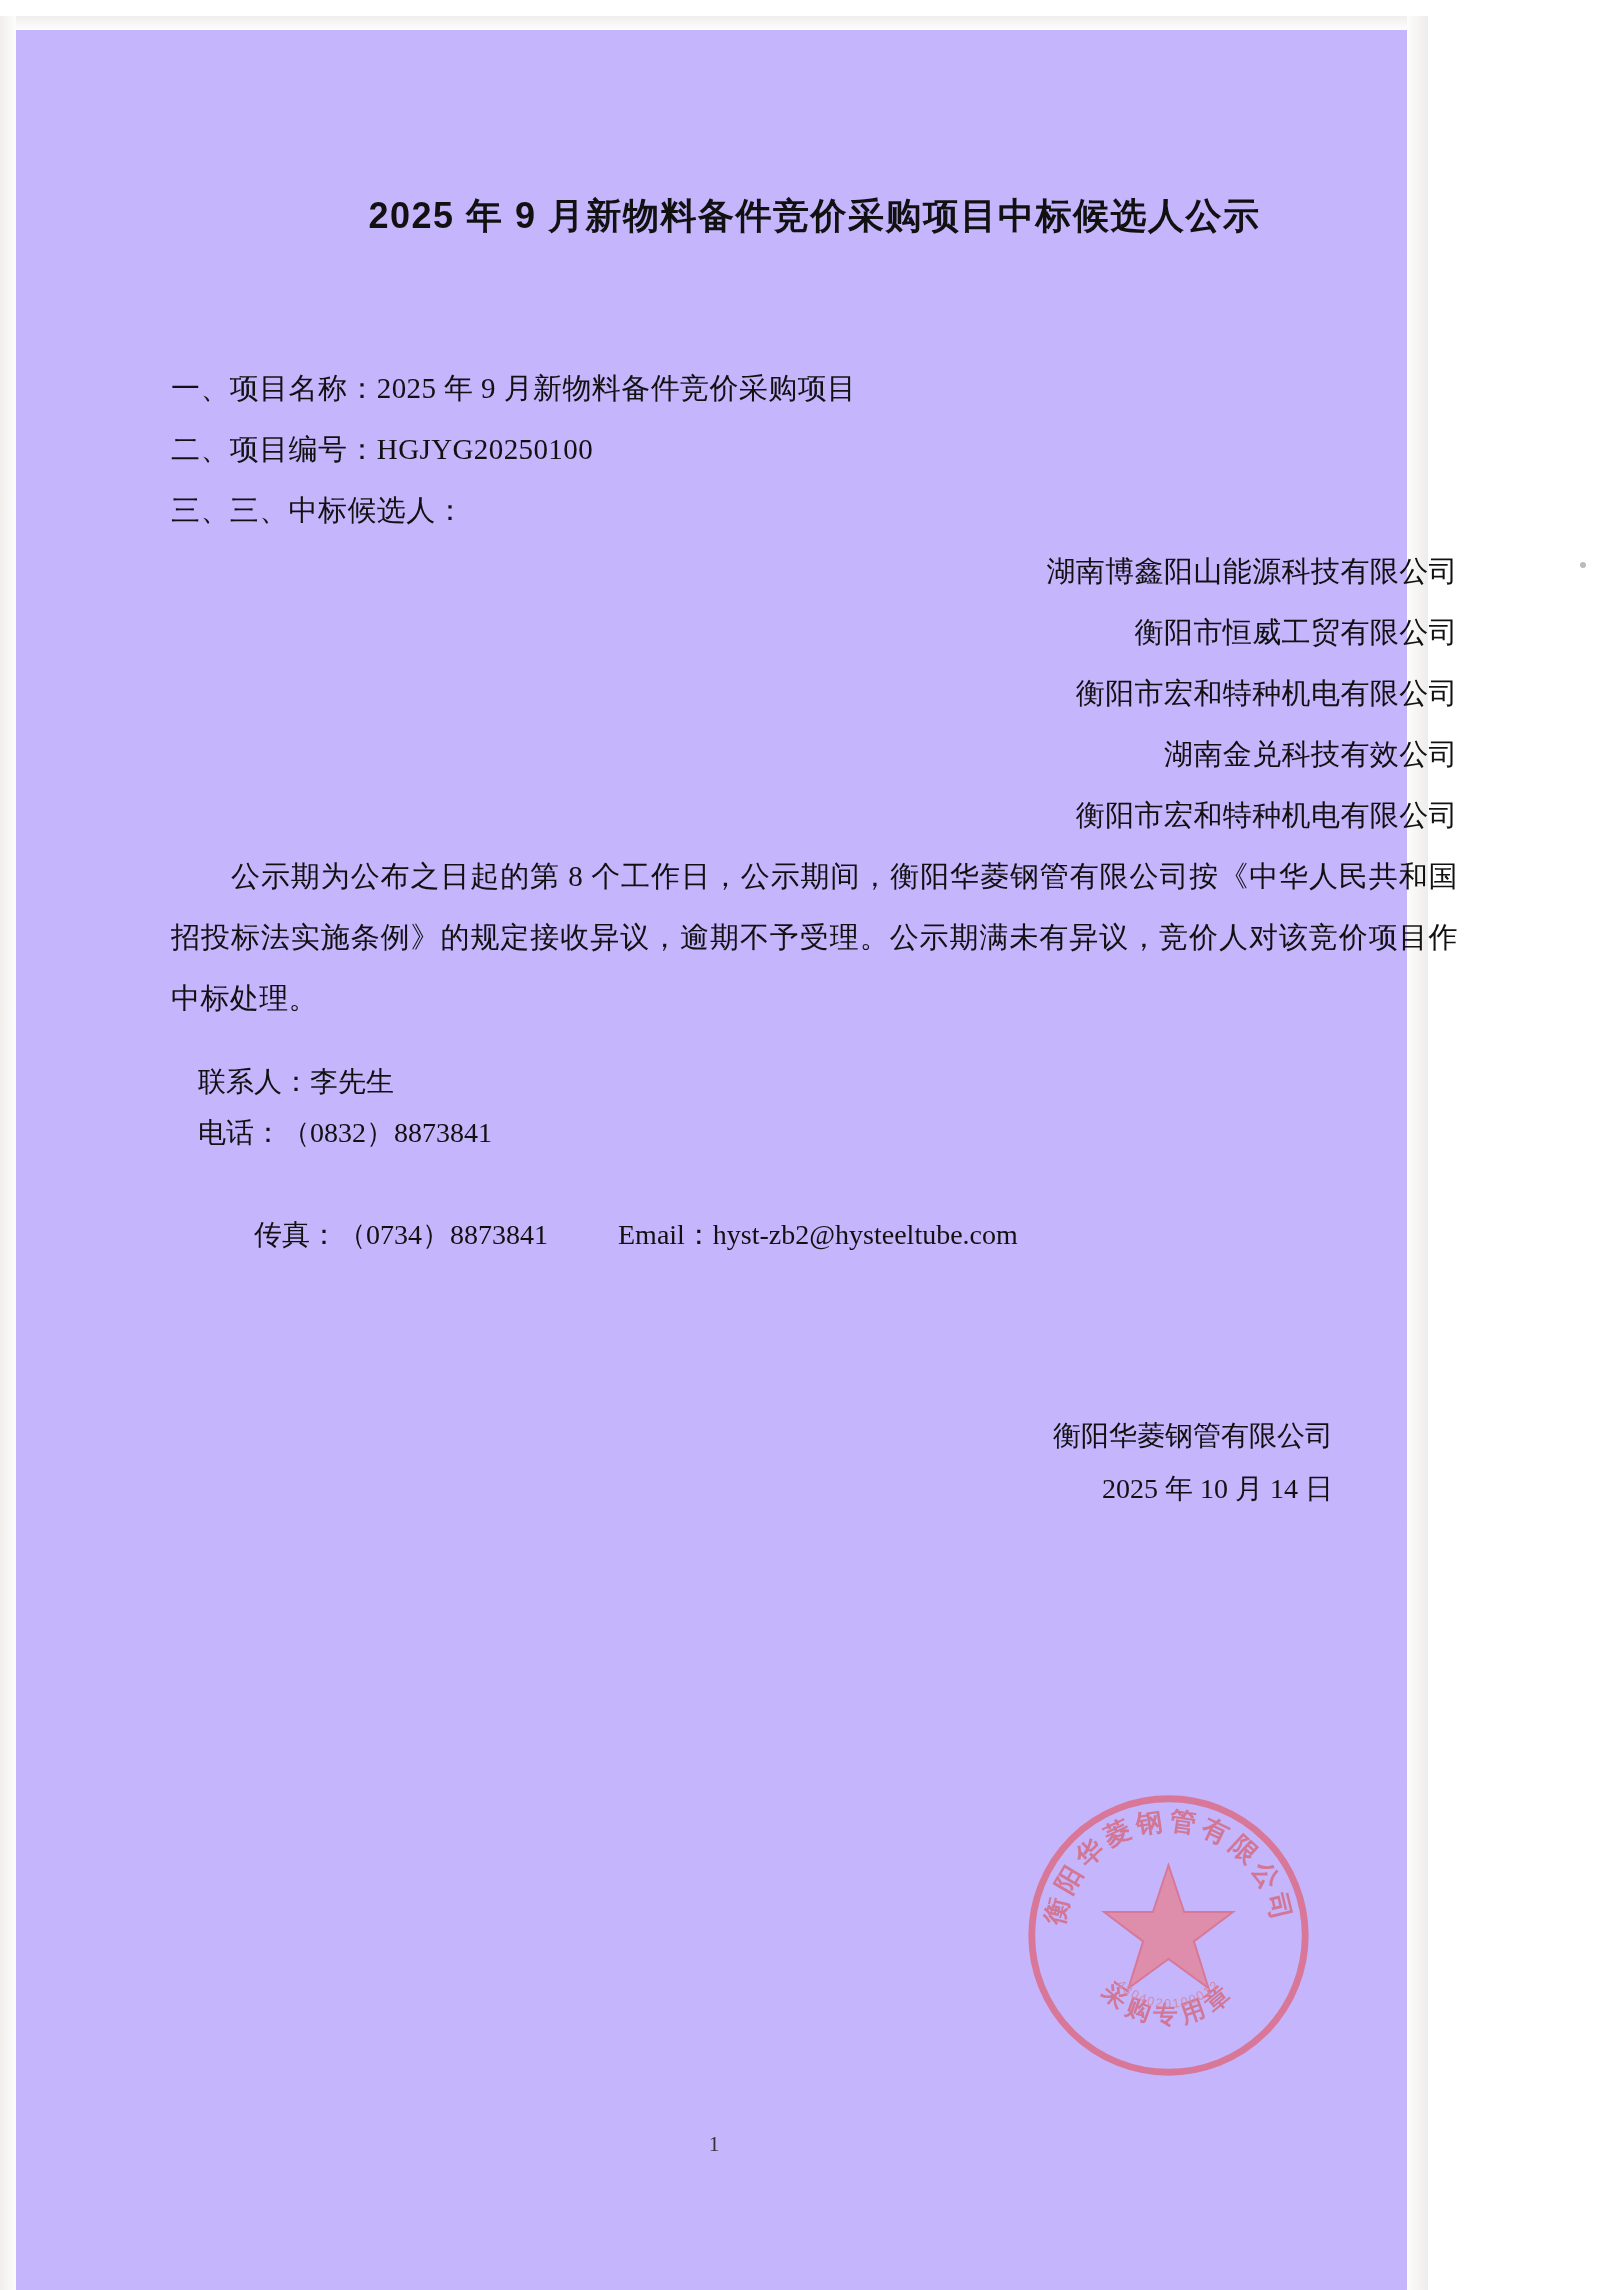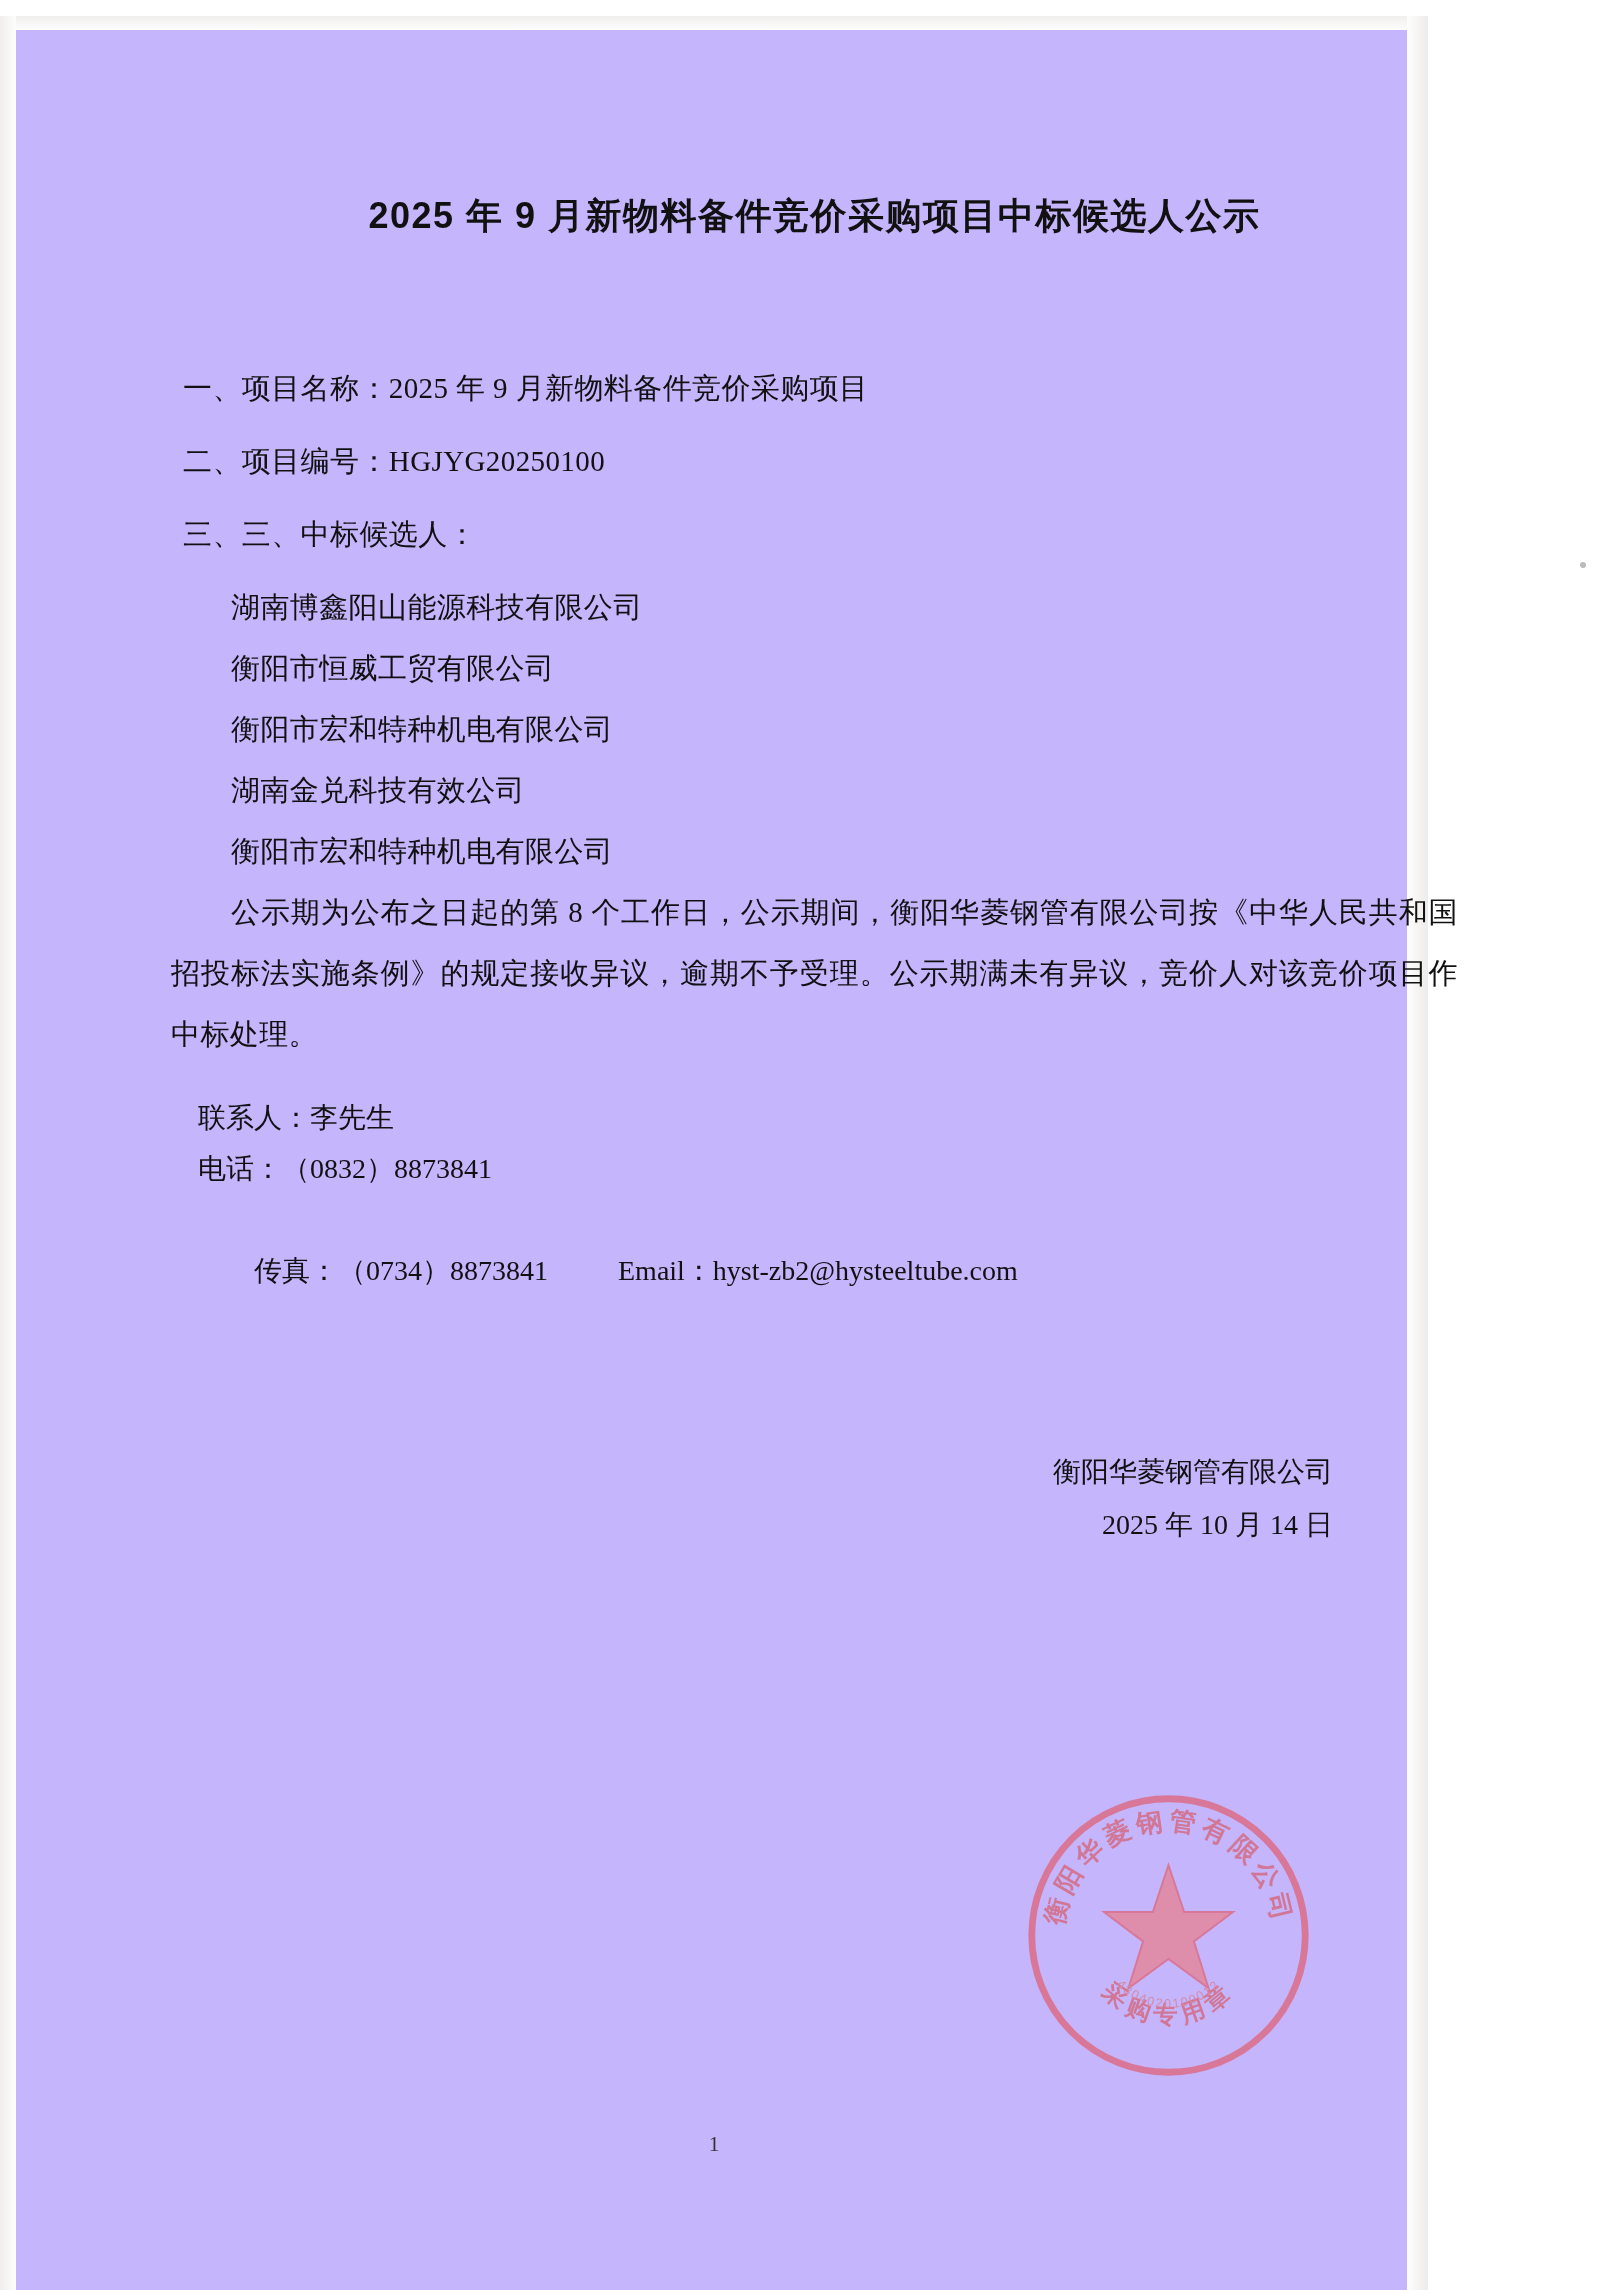--- a/index.html
+++ b/index.html
@@ -71,27 +71,28 @@
     letter-spacing: 0.4px;
   }
 
   .para {
     text-indent: 60px;
     margin: 0 0 2px 0;
     text-align: justify;
   }
 
   .line {
-    margin: 12px;
+    margin: 0;
     text-indent: 0;
   }
 
   .indent-item {
     margin: 0;
     text-indent: 60px;
+    text-align: right;
   }
 
   .contact-block {
     margin-top: 27px;
     font-size: 28px;
     line-height: 51px;
     padding-left: 27px;
   }
 
   .contact-row {

